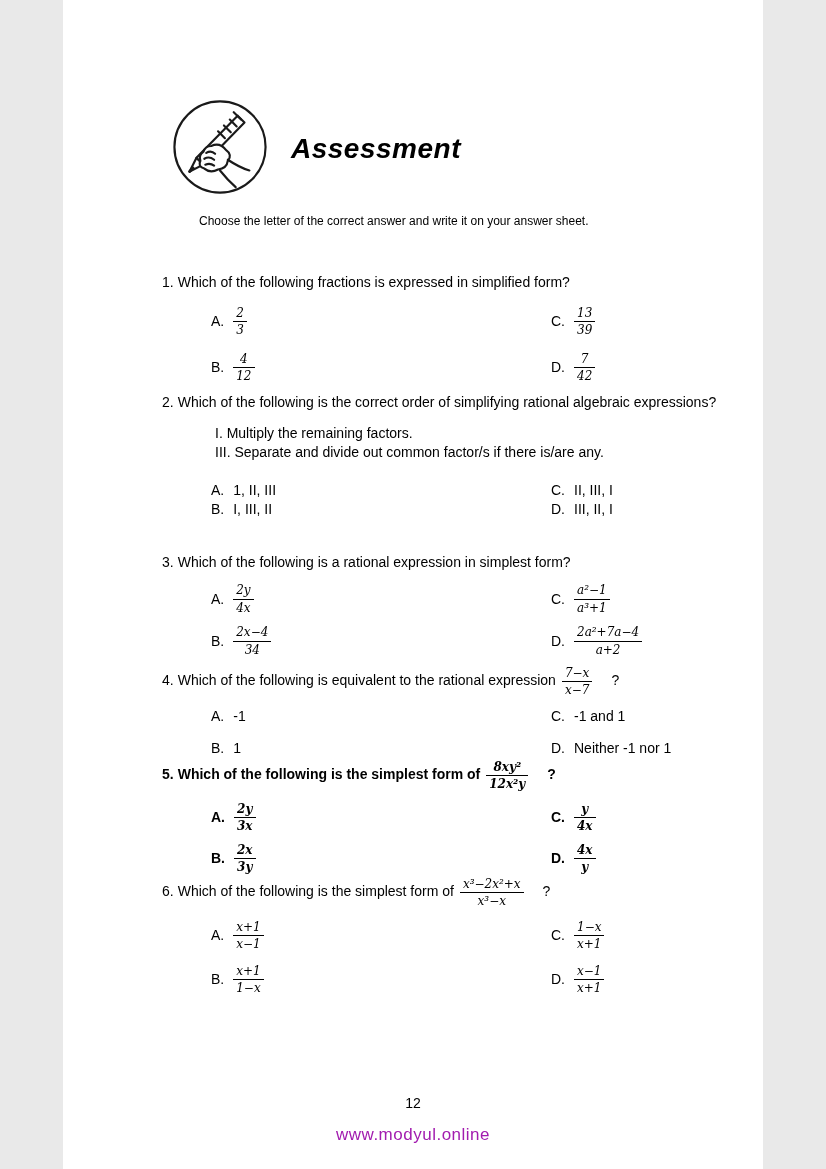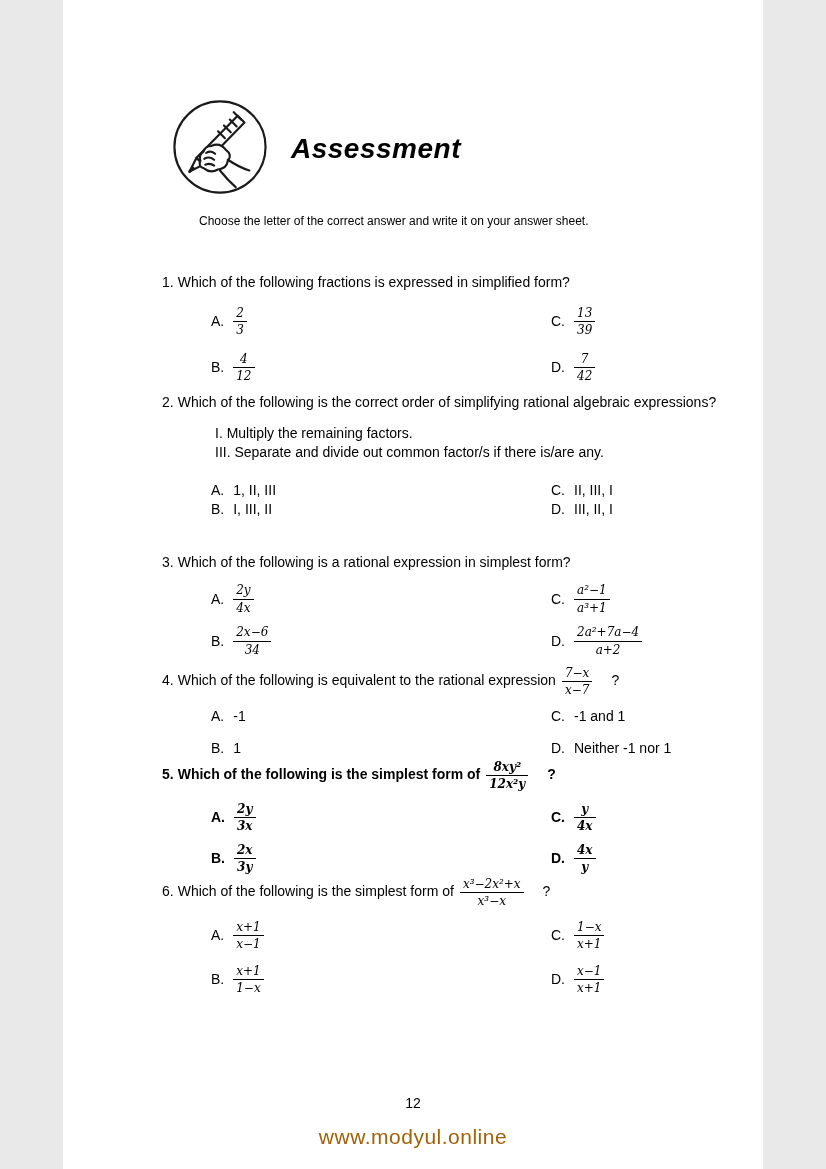--- a/index.html
+++ b/index.html
@@ -65,21 +65,21 @@
   .frac .num { display:block; border-bottom:1px solid #000; padding:0 3px 1px; }
   .frac .den { display:block; padding:1px 3px 0; }
   .frac.inline { font-size:12px; margin:0 19px 0 6px; }
   
   .pagenum {
     position:absolute; left:0; right:0; top:1095px;
     text-align:center; font-size:14px;
   }
   .watermark {
     position:absolute; left:0; right:0; top:1125px;
-    text-align:center; font-size:21px; color:#a16207;
+    text-align:center; font-size:17px; color:#a21caf;
     letter-spacing:0.5px;
   }
 </style>
 </head>
 <body>
 
 <div class="page">
 
   <div class="logo">
     <svg viewBox="0 0 100 100" width="98" height="98" fill="none" stroke="#1a1a1a" stroke-width="2.2" stroke-linecap="round" stroke-linejoin="round">
@@ -184,21 +184,21 @@
       <div class="opt">
         <span>C.</span>
         <span class="frac">
             <span class="num">a²−1</span>
             <span class="den">a³+1</span>
           </span>
       </div>
       <div class="opt">
         <span>B.</span>
         <span class="frac">
-            <span class="num">2x−6</span>
+            <span class="num">2x−4</span>
             <span class="den">34</span>
           </span>
       </div>
       <div class="opt">
         <span>D.</span>
         <span class="frac">
             <span class="num">2a²+7a−4</span>
             <span class="den">a+2</span>
           </span>
       </div>

